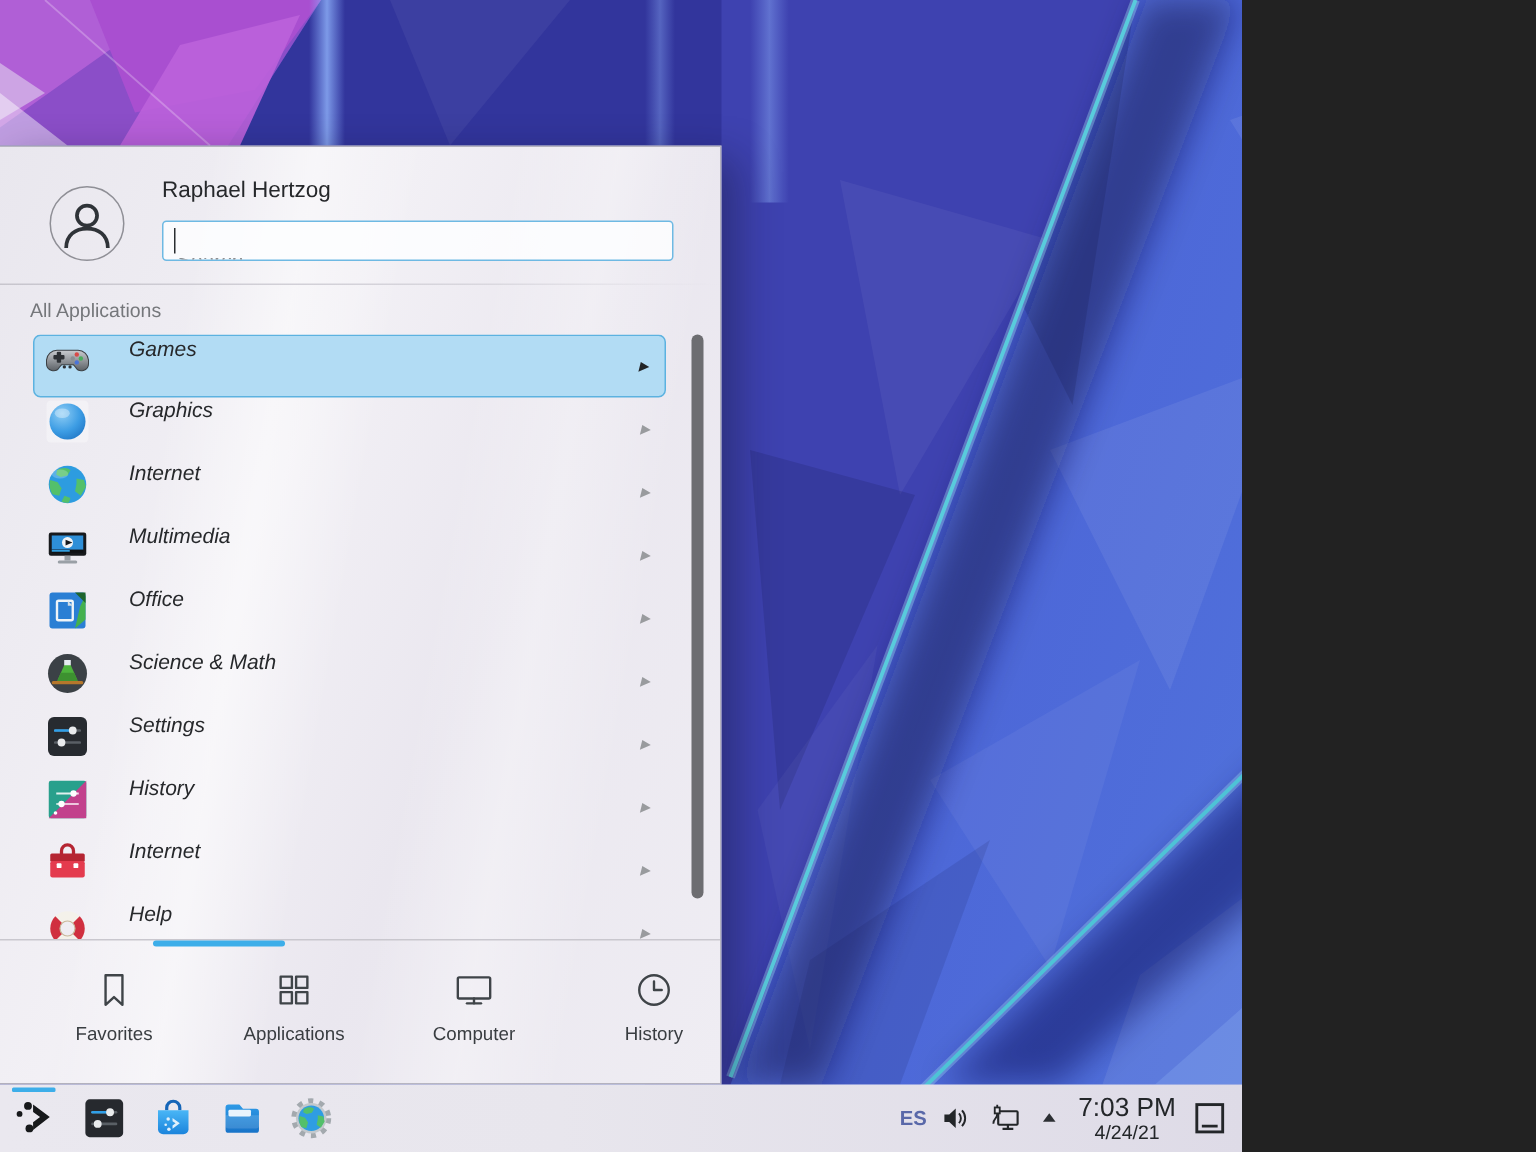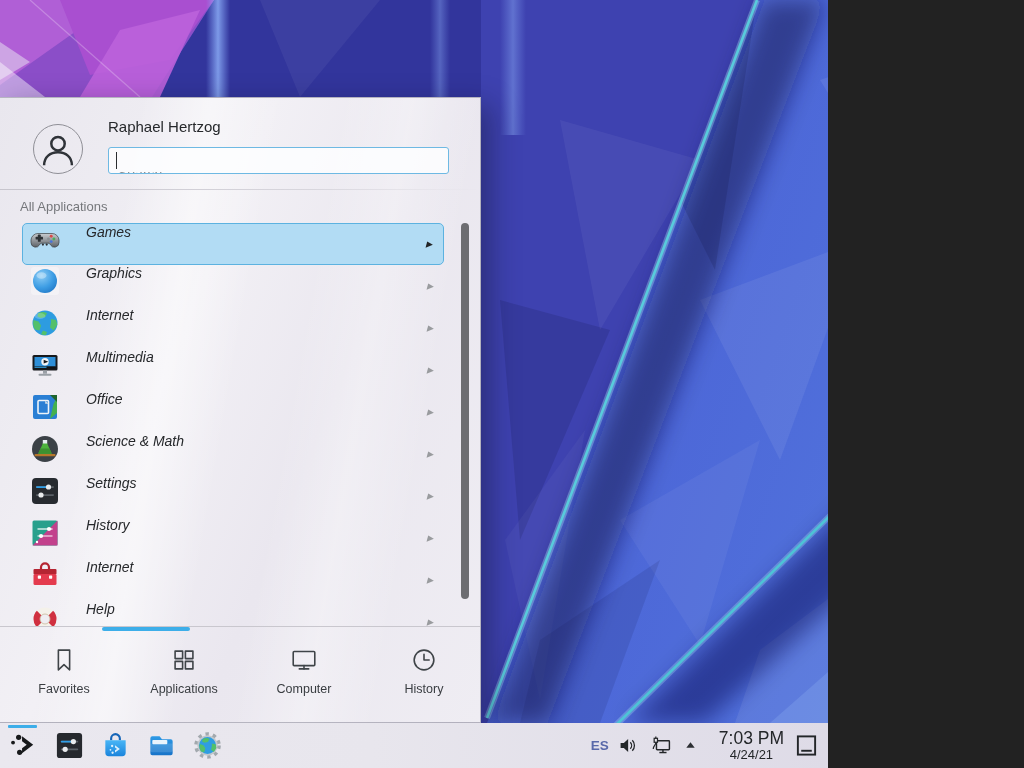--- a/index.html
+++ b/index.html
@@ -35,38 +35,38 @@
   .mi-icon{width:32px;height:32px;margin-left:7px;flex:0 0 32px;}
   .menu-item.selected .mi-icon{margin-left:6px;}
   .mi-icon svg{width:32px;height:32px;display:block;}
   .mi-label{margin-left:25px;font-size:14px;color:#26282b;}
   .mi-arrow{position:absolute;right:11px;top:50%;transform:translateY(-54%);font-size:13px;color:#999b9e;}
   .menu-item.selected .mi-arrow{color:#222426;}
   .k-scrollbar{position:absolute;left:461px;top:125px;width:8px;height:376px;background:#6d6d71;border-radius:4px;}
 
   .tab-sep{position:absolute;left:0;top:528px;width:100%;height:1px;background:#c9c7ce;}
   .tab-indicator{position:absolute;left:102px;top:529px;width:88px;height:4px;background:#3daee9;border-radius:2px;}
-  .k-tabs{position:absolute;left:4px;top:533px;width:100%;height:92px;display:flex;}
+  .k-tabs{position:absolute;left:16px;top:533px;width:100%;height:92px;display:flex;}
   .k-tab{flex:1;display:flex;flex-direction:column;align-items:center;padding-top:14px;cursor:default;}
   .k-tab svg{width:30px;height:30px;stroke:#3f4448;stroke-width:1.7;fill:none;stroke-linejoin:round;stroke-linecap:round;}
   .t-label{font-size:12.5px;color:#393d41;margin-top:7px;}
 
   
   .taskbar{position:absolute;left:0;bottom:0;width:100%;height:45px;z-index:3;
     background:linear-gradient(90deg,#eae8ef 0%,#e8e6ed 45%,#dedbe7 100%);
     display:flex;align-items:center;box-sizing:border-box;}
   .task-apps{display:flex;align-items:center;gap:13px;padding-left:7px;}
   .task-btn{position:relative;width:33px;height:33px;display:flex;align-items:center;justify-content:center;}
   .task-btn svg{width:31px;height:31px;display:block;}
   .active-line{position:absolute;top:-4px;left:1px;width:29px;height:3px;background:#3daee9;border-radius:1px;}
   .tray{margin-left:auto;display:flex;align-items:center;padding-right:8px;}
   .kbd{font-size:13.5px;font-weight:bold;color:#5968a9;margin-right:8px;}
   .tray-icon{width:23px;height:23px;margin-right:10px;}
   .tray-caret{width:15px;height:15px;margin-right:10px;}
-  .clock{display:flex;flex-direction:column;align-items:center;line-height:1.08;margin:0 8px 0 11px;}
+  .clock{display:flex;flex-direction:column;align-items:center;line-height:1.08;margin:0 8px 0 2px;}
   .time{font-size:17.5px;color:#232629;}
   .date{font-size:13px;color:#232629;}
   .show-desktop{width:28px;height:33px;display:flex;align-items:center;justify-content:center;}
 </style>
 </head>
 <body>
 
 <div class="screen">
 
   <svg class="wallpaper" viewBox="0 0 1024 768" preserveAspectRatio="none" aria-hidden="true">

